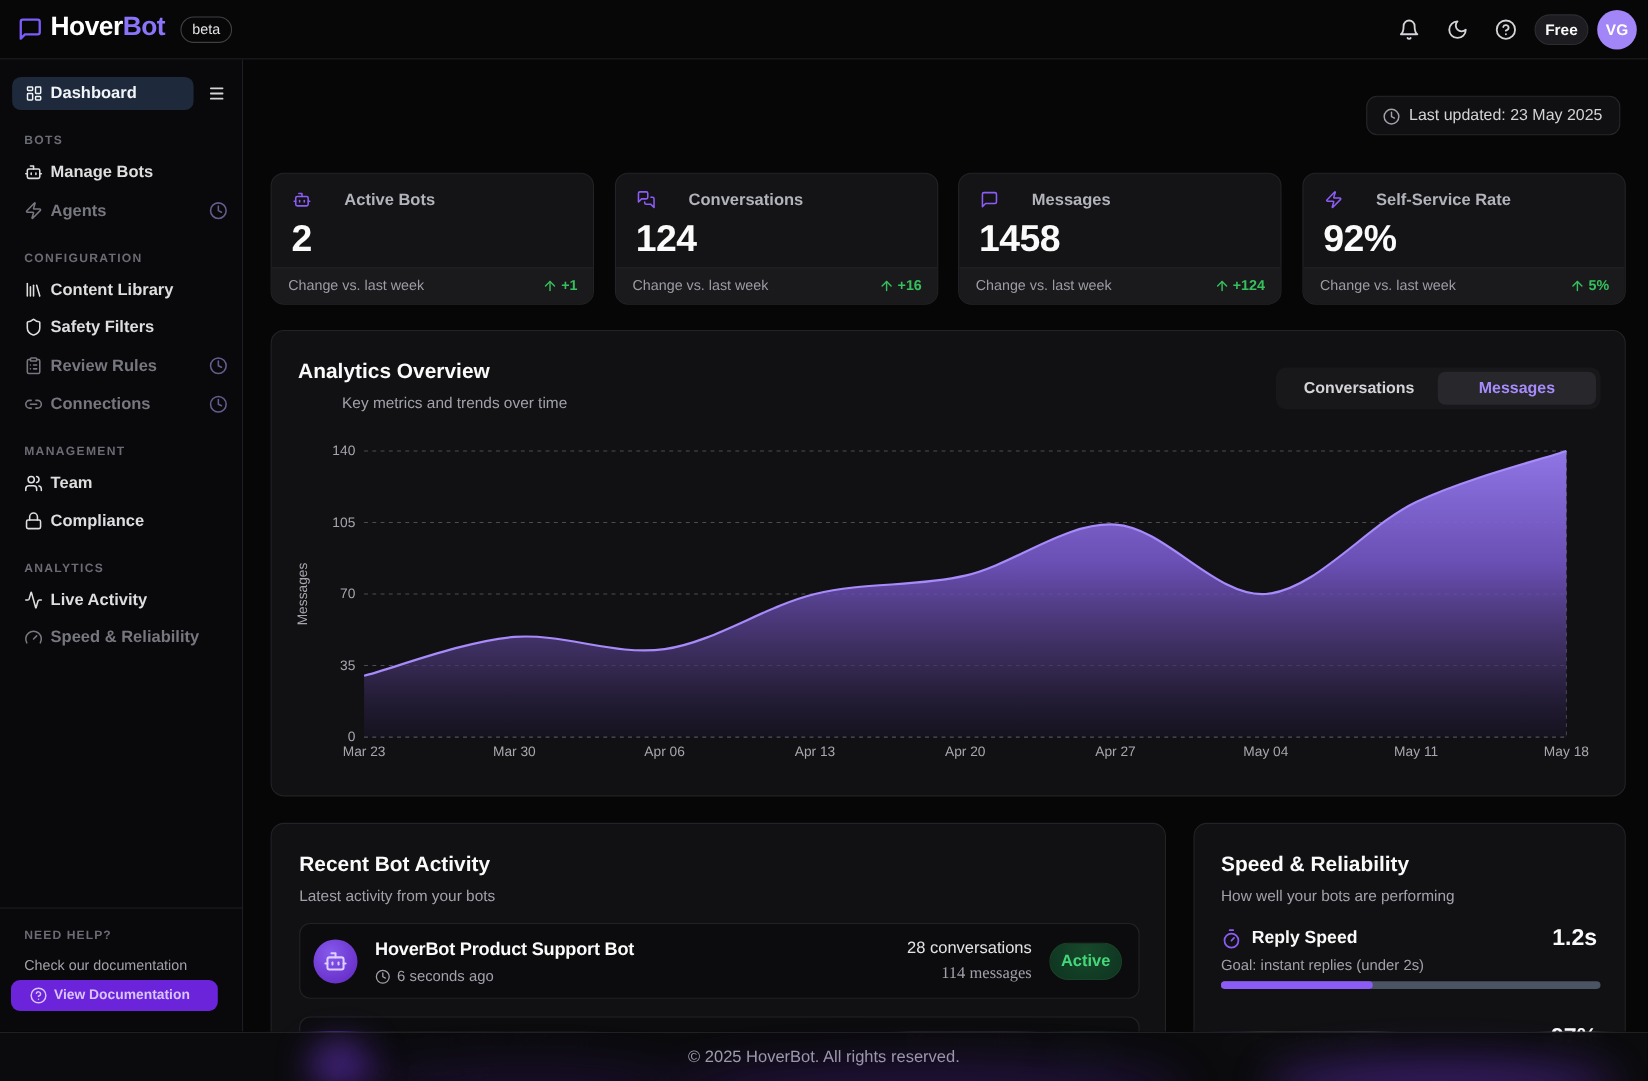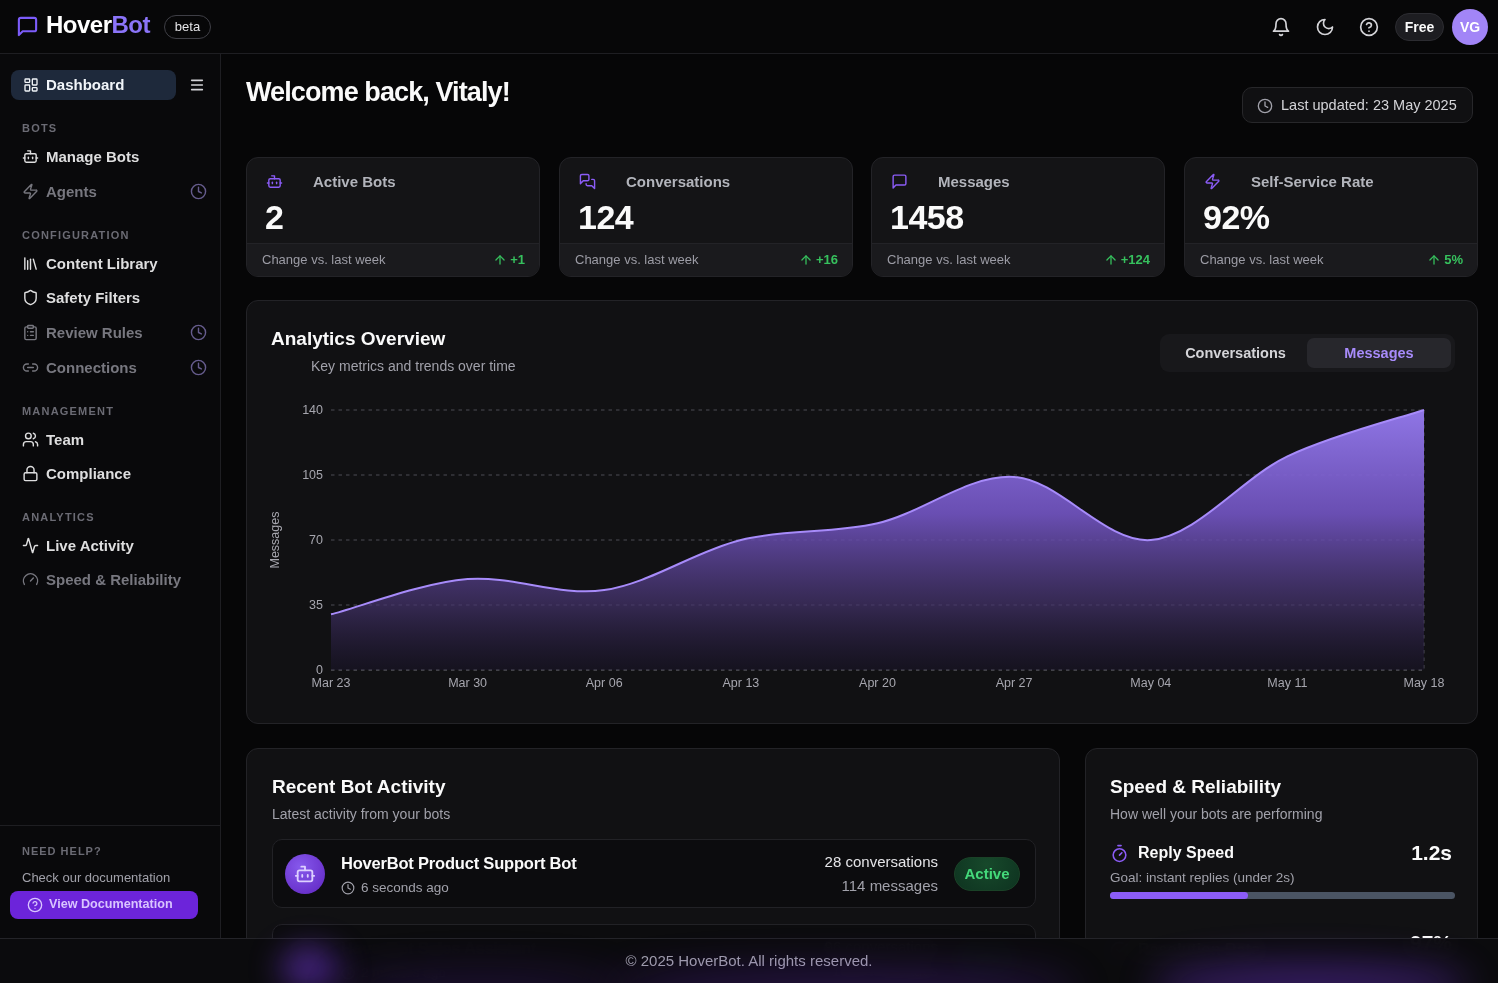--- a/index.html
+++ b/index.html
@@ -62,21 +62,21 @@
 #bcard { position:absolute; left:25px; top:694px; width:814px; height:235px; background:#111113; border:1px solid #232327; border-radius:12px; overflow:hidden; }
 #bcard .t { position:absolute; left:25px; top:27px; font-size:19px; font-weight:bold; }
 #bcard .s { position:absolute; left:25px; top:57px; font-size:14px; }
 .bitem { position:absolute; left:25px; width:764px; height:69px; background:#0c0c0e; border:1px solid #222226; border-radius:10px; }
 .bitem .av { position:absolute; left:12px; top:14px; width:40px; height:40px; border-radius:50%; background:radial-gradient(circle at 38% 32%, #8659ec, #5f24c0); }
 .bitem .av svg { position:absolute; left:9px; top:9px; color:#ddd0ff; }
 .bitem .bt { position:absolute; left:68px; top:14px; font-size:16.5px; font-weight:bold; letter-spacing:-0.2px; }
 .bitem .bs { position:absolute; left:68px; top:40px; font-size:13.5px; color:#a1a1aa; }
 .bitem .bs svg { vertical-align:-3px; margin-right:6px; }
 .bitem .r1 { position:absolute; right:97px; top:13px; font-size:15px; color:#e4e4e7; }
-.bitem .r2 { position:absolute; right:97px; top:37px; font-size:15px; color:#a1a1aa; }
+.bitem .r2 { position:absolute; right:97px; top:37px; font-size:15px; color:#a1a1aa;font-family:Liberation Serif, serif; }
 .bitem .pill { position:absolute; right:15px; top:17px; width:66px; height:34px; background:radial-gradient(circle at 50% 20%, #17492b, #0e3320); border:1px solid #1a4227; border-radius:999px; color:#44d87a; font-size:15px; font-weight:600; text-align:center; line-height:32px; }
 #rcard { position:absolute; left:864px; top:694px; width:393px; height:235px; background:#111113; border:1px solid #232327; border-radius:12px; overflow:hidden; }
 #rcard .t { position:absolute; left:24px; top:27px; font-size:19px; font-weight:bold; }
 #rcard .s { position:absolute; left:24px; top:57px; font-size:14px; }
 #rcard .m1i { position:absolute; left:24px; top:95px; color:#8b5cf6; }
 #rcard .m1 { position:absolute; left:52px; top:95px; font-size:16px; font-weight:bold; }
 #rcard .v1 { position:absolute; right:25px; top:92px; font-size:21px; font-weight:bold; }
 #rcard .g1 { position:absolute; left:24px; top:121px; font-size:13.5px; color:#a1a1aa; }
 #rcard .bar { position:absolute; left:24px; top:143px; width:345px; height:7px; background:#4a5463; border-radius:4px; }
 #rcard .bar .fill { position:absolute; left:0; top:0; width:138px; height:7px; background:#8b5cf6; border-radius:4px; }
@@ -237,21 +237,20 @@
       <svg width="16" height="16" viewBox="0 0 24 24" fill="none" stroke="currentColor" stroke-width="2" stroke-linecap="round" stroke-linejoin="round">
           <circle cx="12" cy="12" r="10"></circle>
           <path d="M9.09 9a3 3 0 0 1 5.83 1c0 2-3 3-3 3"></path>
           <path d="M12 17h.01"></path>
         </svg>
       <span>View Documentation</span>
     </div>
   </div>
 </div>
 <div id="main">
-  <h1>Welcome back, Vitaly!</h1>
   <div id="updated">
     <svg width="16" height="16" viewBox="0 0 24 24" fill="none" stroke="currentColor" stroke-width="2" stroke-linecap="round" stroke-linejoin="round">
         <circle cx="12" cy="12" r="10"></circle>
         <polyline points="12 6 12 12 16 14"></polyline>
       </svg>
     <span>Last updated: 23 May 2025</span>
   </div>
 
   <div class="scard" style="left:25px">
     <svg class="ic" viewBox="0 0 24 24" fill="none" stroke="currentColor" stroke-width="2" stroke-linecap="round" stroke-linejoin="round">

